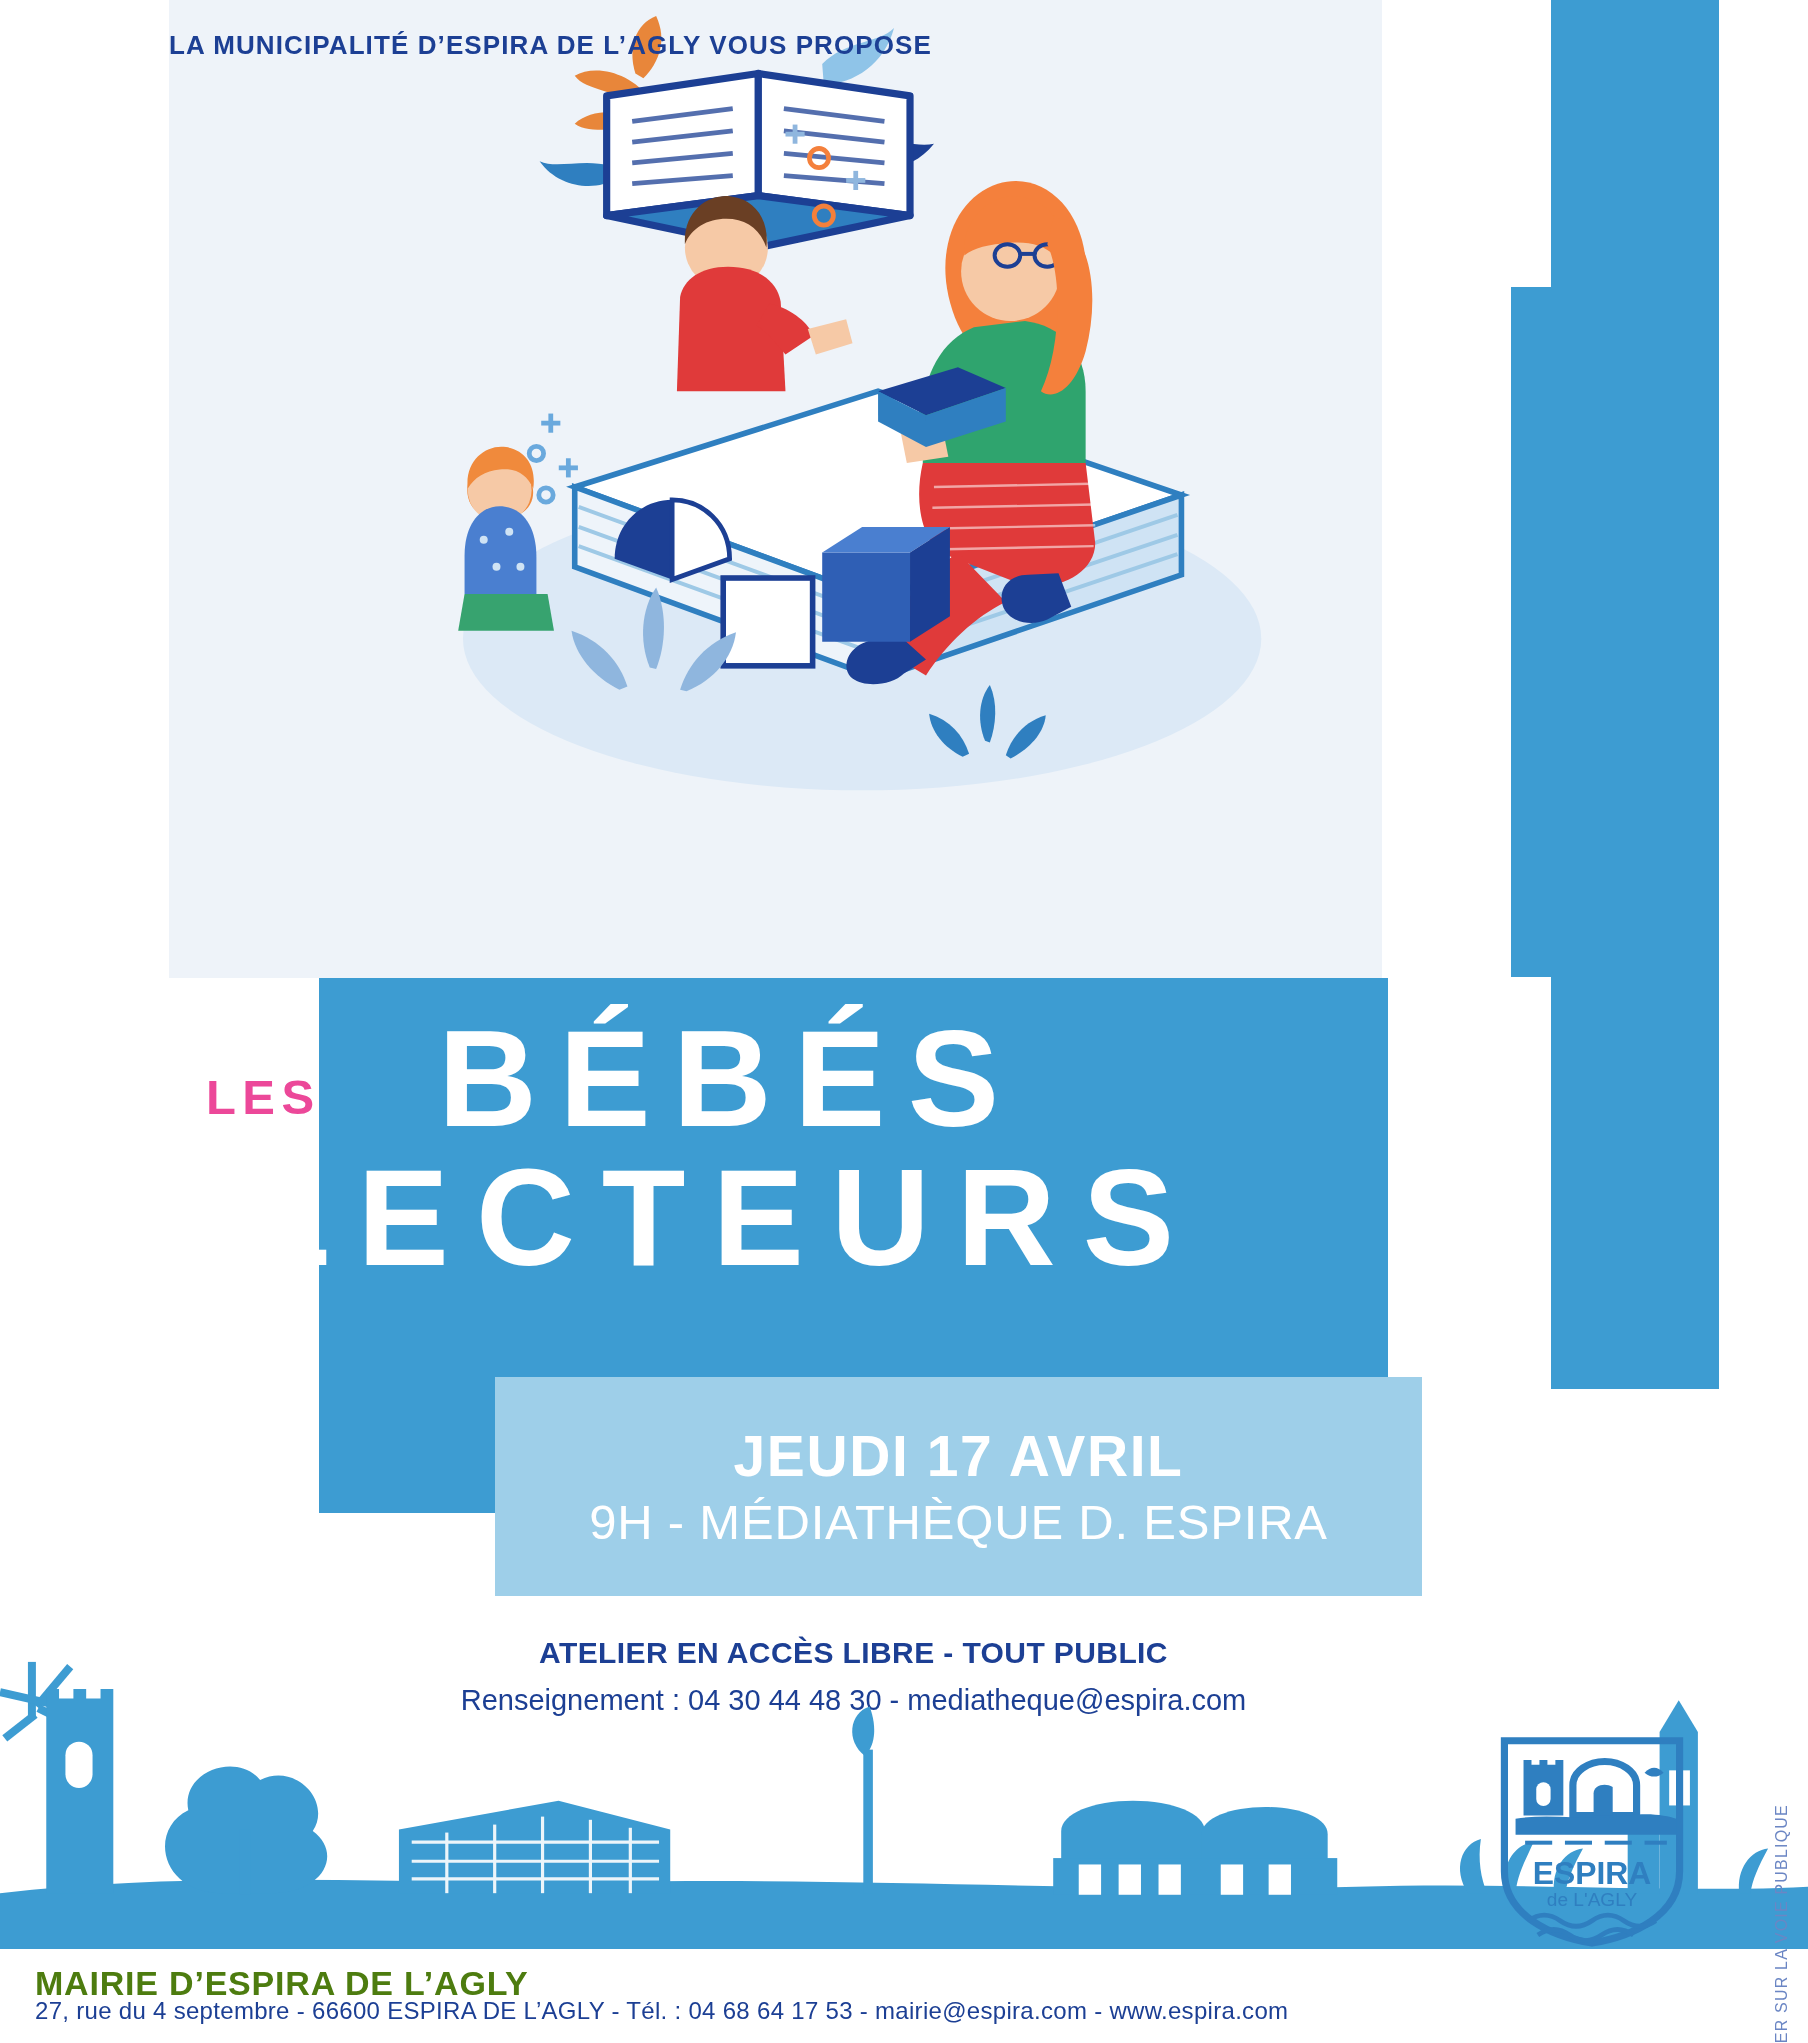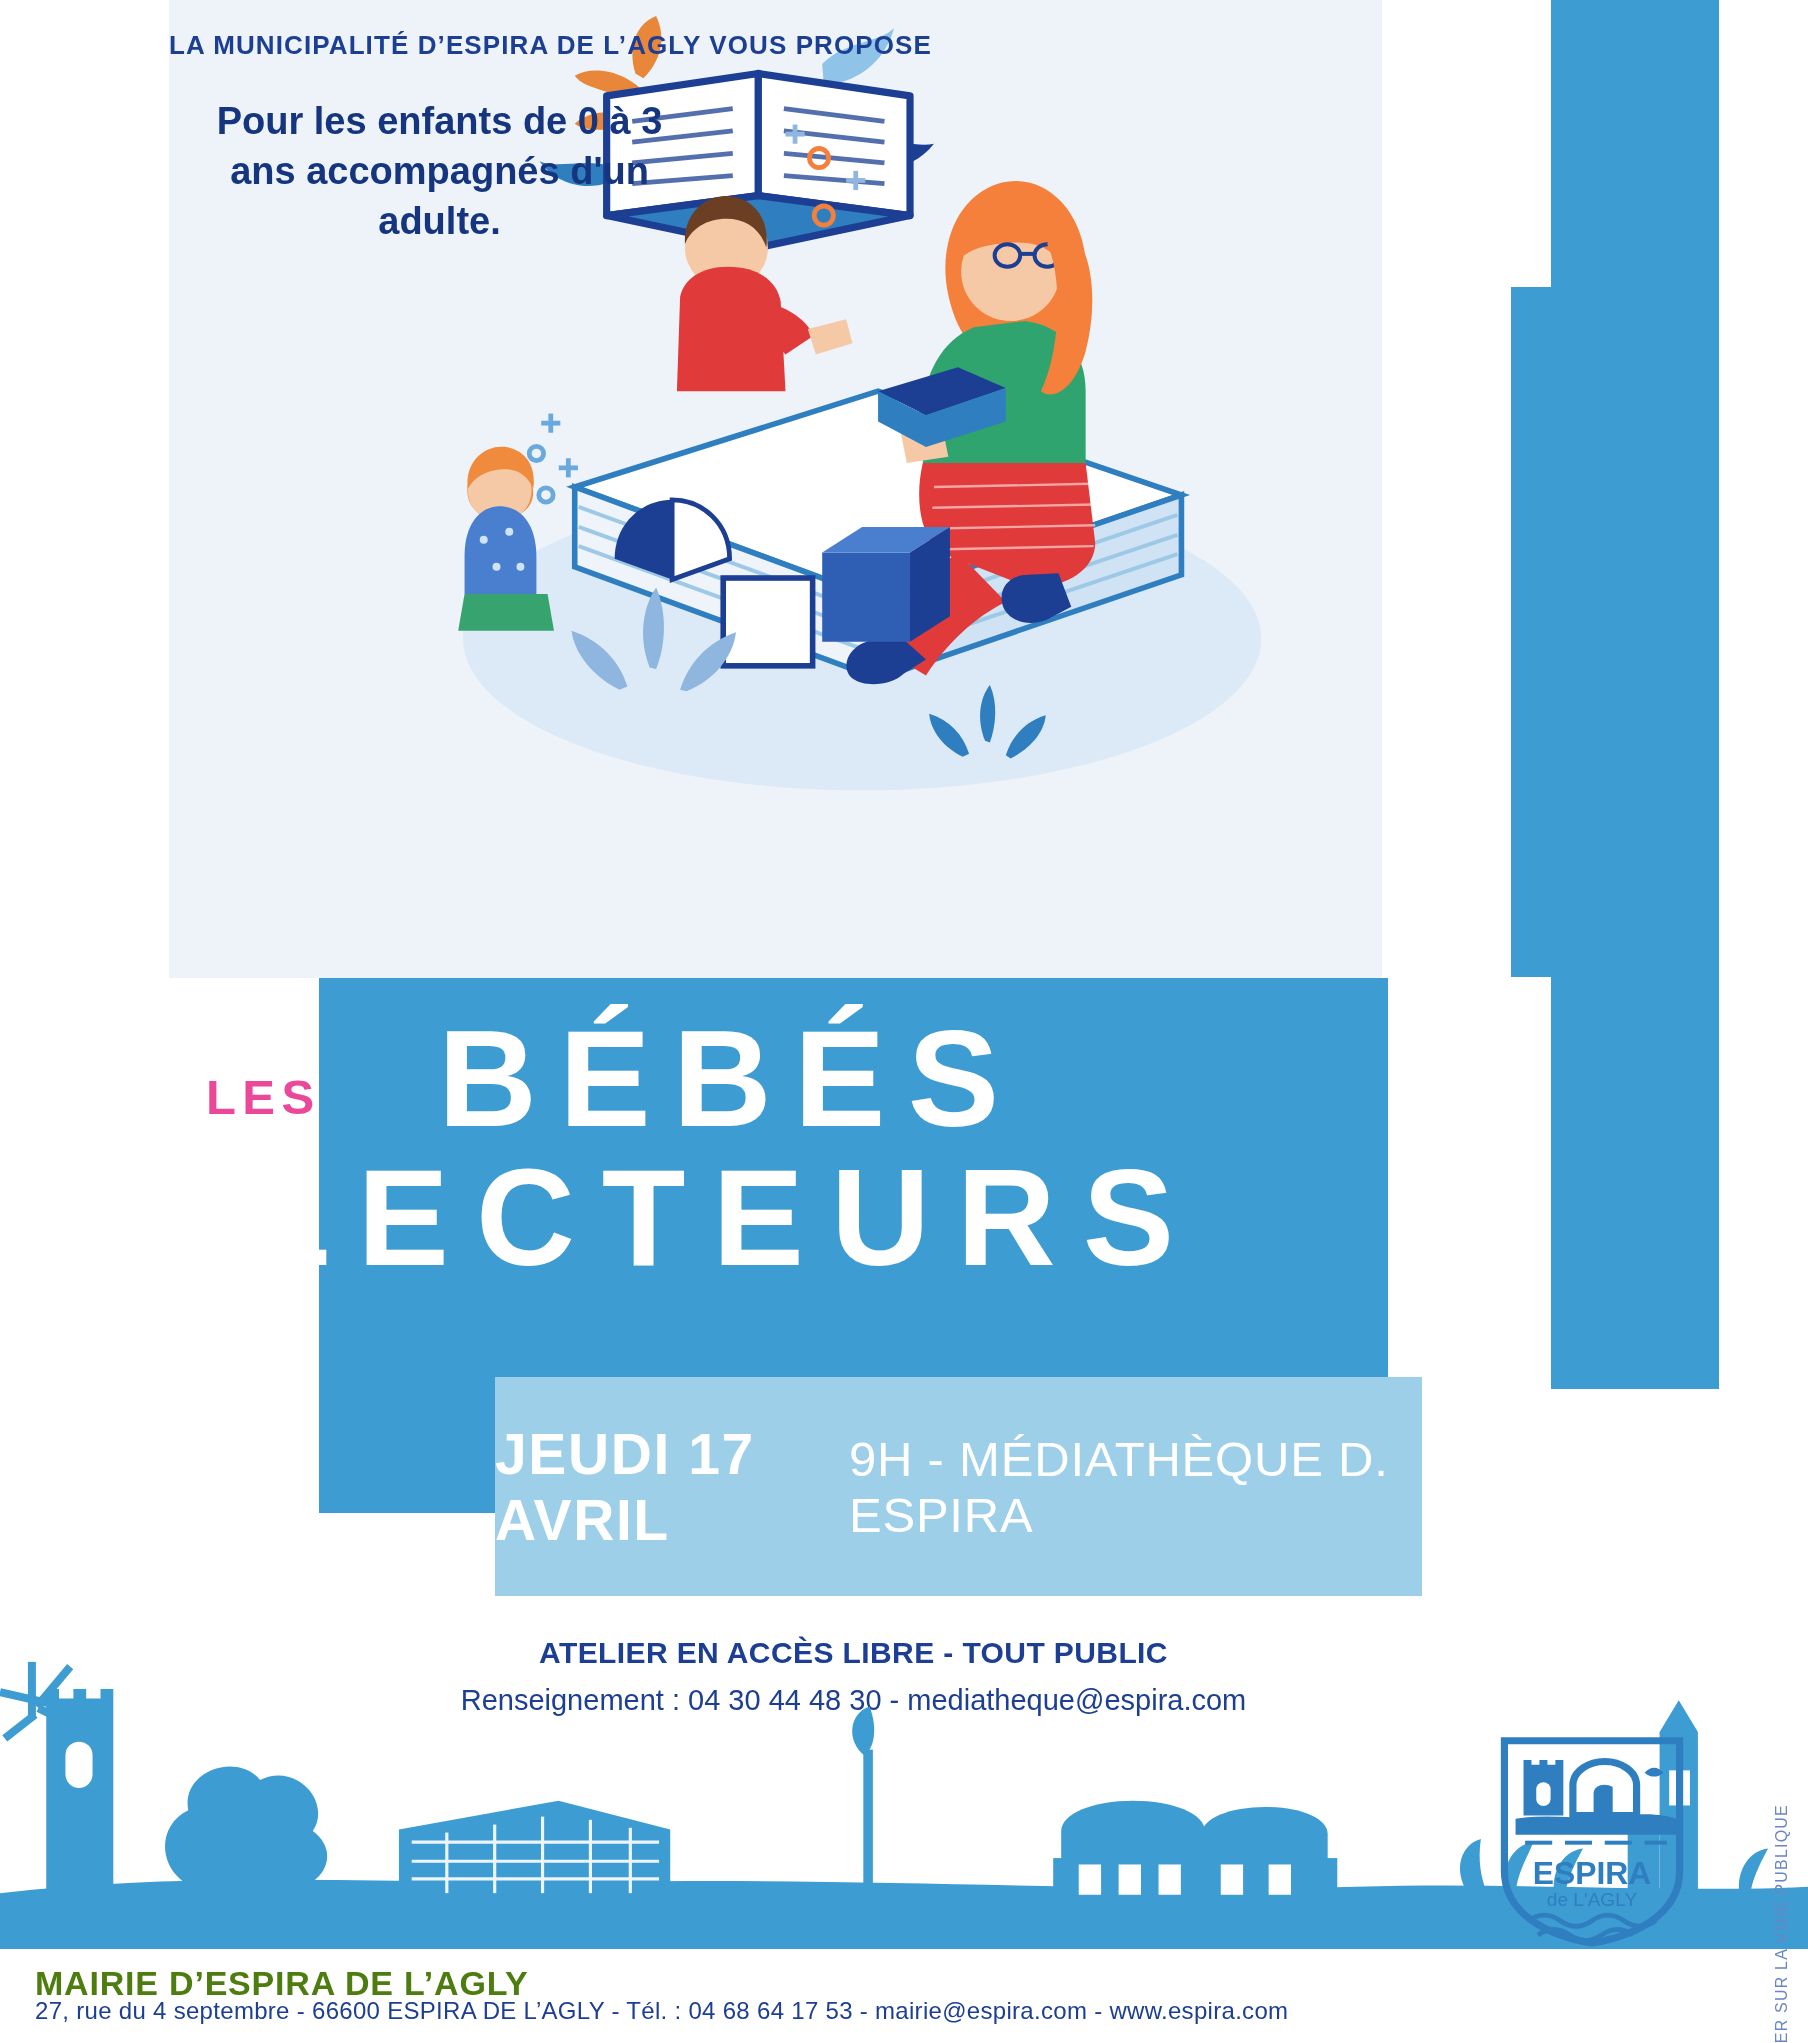--- a/index.html
+++ b/index.html
@@ -68,21 +68,21 @@
     letter-spacing: 27px;
     text-indent: 27px;
     line-height: 1.12;
   }
 
   
   .date-band {
     position: absolute;
     left: 495px; top: 1377px; width: 927px; height: 219px;
     background: #9ecfe9;
-    display: flex; flex-direction: row;
+    display: flex; flex-direction: column;
     align-items: center; justify-content: center;
     gap: 4.8px;
   }
   .date-line1 {
     color: #ffffff; font-size: 57px; font-weight: 700; letter-spacing: 1.6px;
   }
   .date-line2 {
     color: #ffffff; font-size: 49px; font-weight: 400; letter-spacing: 0.8px;
   }
 
@@ -306,21 +306,20 @@
     <line x1="140" y1="566" x2="164" y2="566"></line>
       <line x1="152" y1="554" x2="152" y2="578"></line>
     <circle cx="112" cy="548" r="9"></circle>
     <circle cx="124" cy="600" r="9"></circle>
   </g>
 </svg>
 
 <div class="kicker">LA MUNICIPALITÉ D’ESPIRA DE L’AGLY VOUS PROPOSE</div>
 
 <div class="blurb">
-  <p>Pour les enfants de 0 à 3 ans accompagnés d'un adulte.</p>
 </div>
 
 <div class="side-col-notch"></div>
 <div class="side-col"></div>
 
 <div class="main-block"></div>
 <div class="les-word">LES</div>
 <div class="title-bebes">BÉBÉS</div>
 <div class="title-lecteurs">LECTEURS</div>
 

